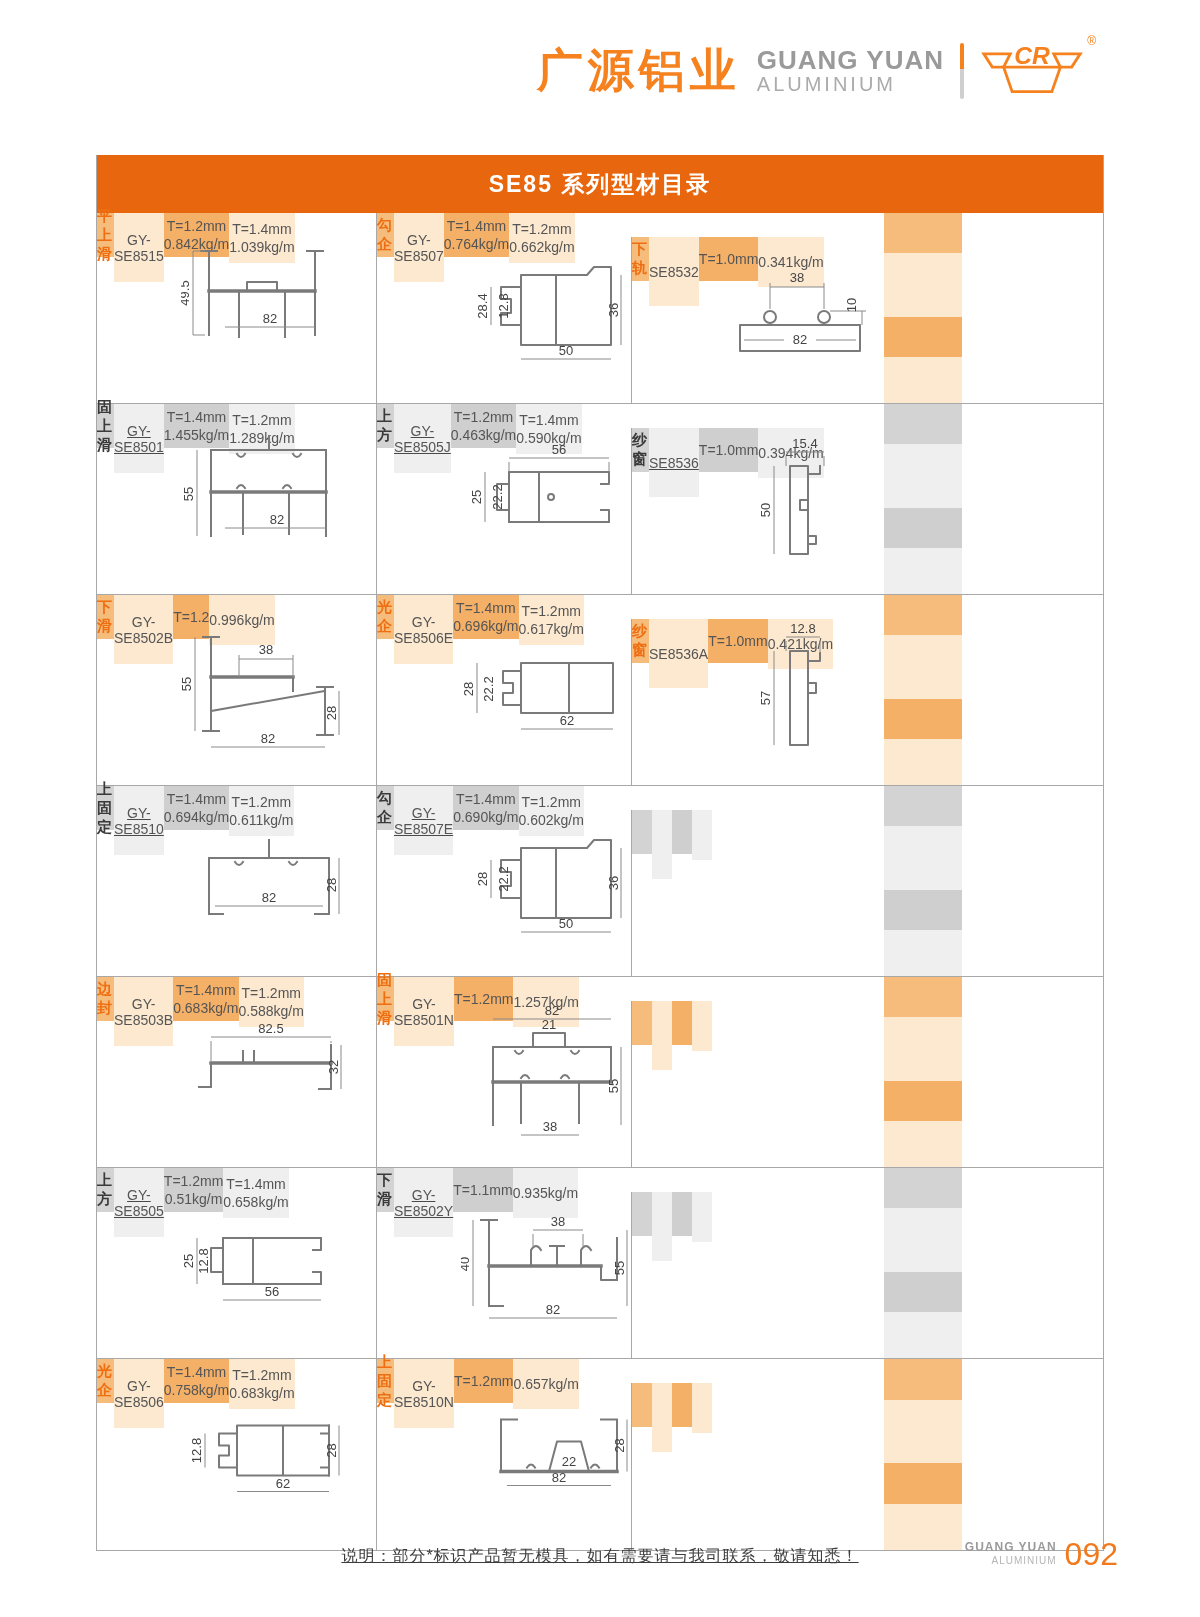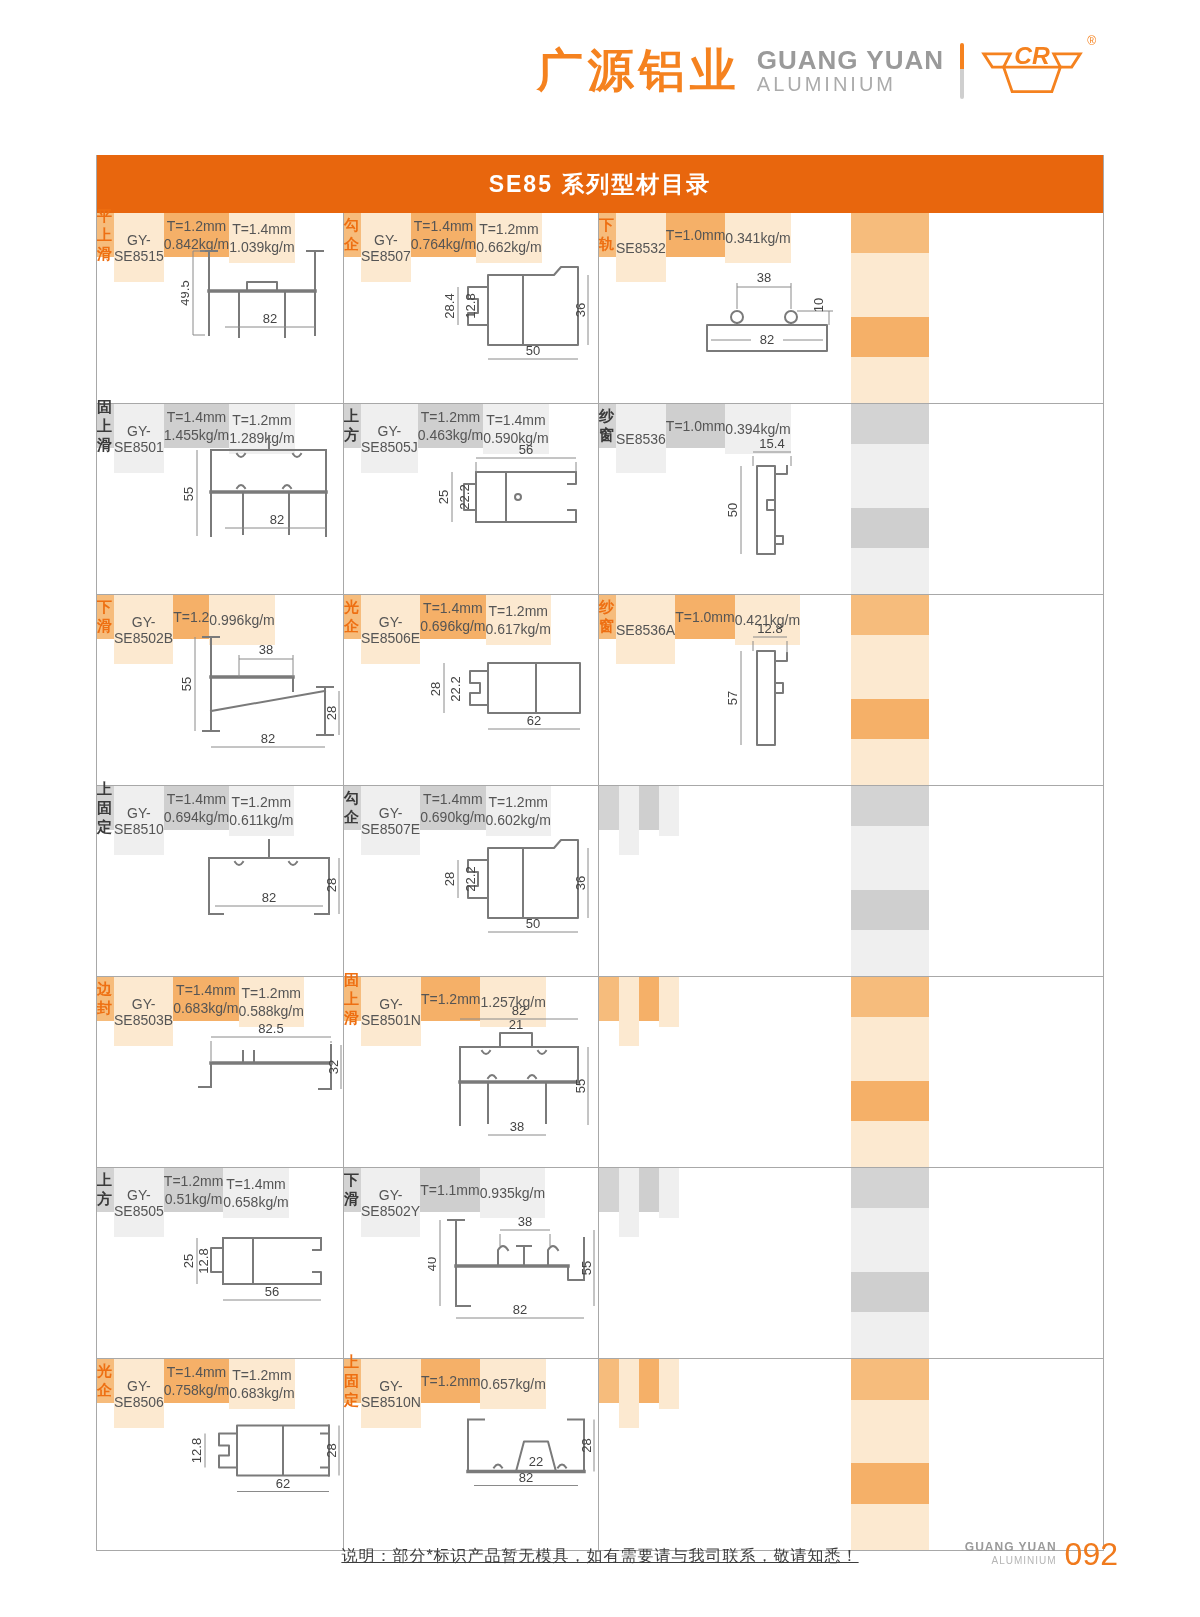--- a/index.html
+++ b/index.html
@@ -17,38 +17,38 @@
   .logo-reg{position:absolute;top:-4px;right:-2px;font-size:12px;color:#F5821F;}
 
   
   .table{position:absolute;left:96px;top:155px;width:1008px;border:1px solid #a8a8a8;border-top:none;background:#fff;}
   .title-bar{height:58px;background:#E8660D;color:#fff;display:flex;align-items:center;justify-content:center;
              font-size:23px;font-weight:bold;letter-spacing:2px;}
   .row-group{display:flex;height:191px;border-bottom:1px solid #a8a8a8;}
   .row-group:last-child{border-bottom:none;}
   .lcol{display:flex;flex-direction:row;}
   .lc1{width:84px;}
-  .lc2{width:85px;border-left:1px solid #a8a8a8;}
-  .lc3{width:81px;border-left:1px solid #a8a8a8;}
+  .lc2{width:85px;border-left:1px solid #a8a8a8;margin-left:33px;}
+  .lc3{width:81px;border-left:1px solid #a8a8a8;margin-top:24px;}
   .dc1{width:162px;position:relative;}
   .dc2{width:170px;position:relative;}
   .dc3{width:172px;position:relative;}
   .strip{width:78px;display:flex;flex-direction:column;}
   .fill{flex:1;}
   .band{width:100%;display:flex;flex-direction:column;align-items:center;justify-content:center;text-align:center;}
   .b1{height:44px;} .b2{height:69px;text-align:center;} .b3{height:44px;} .b4{height:50px;}
   .cat{font-size:15px;font-weight:bold;letter-spacing:2px;}
   .model{font-size:14px;color:#555;}
   .spec span{display:block;font-size:14px;color:#555;line-height:1.3;}
   
   .og .b1{background:#F6BC7C;} .og .b2{background:#FCE9D0;}
   .og .b3{background:#F5B068;} .og .b4{background:#FCE9D0;}
   .og .cat{color:#EE6F12;}
   
-  .gy .b1{background:#D3D3D3;} .gy .b2{background:#EFEFEF;}
+  .gy .b1{background:#D3D3D3;} .gy .b2{background:#EFEFEF;text-decoration:underline;}
   .gy .b3{background:#CFCFCF;} .gy .b4{background:#EFEFEF;}
   .gy .cat{color:#3a3a3a;}
 
   
   .draw{position:absolute;inset:0;width:100%;height:100%;}
   .p{fill:none;stroke:#7a7a7a;stroke-width:2;stroke-linejoin:round;stroke-linecap:square;}
   .p3{fill:none;stroke:#7a7a7a;stroke-width:3.5;stroke-linecap:square;}
   .pc{fill:none;stroke:#7a7a7a;stroke-width:2;}
   .d{stroke:#8a8a8a;stroke-width:1;fill:none;}
   .t{font-family:"Liberation Sans","DejaVu Sans",sans-serif;font-size:13px;fill:#444;}

